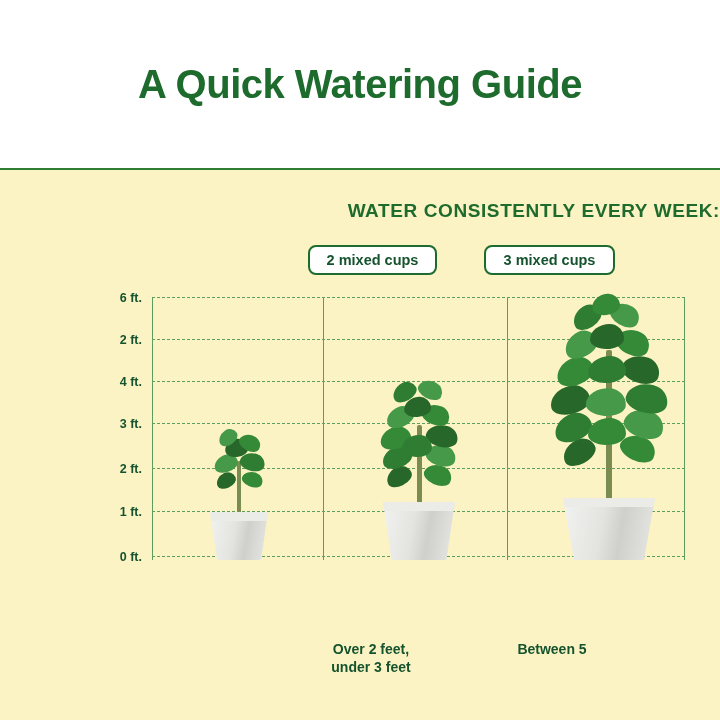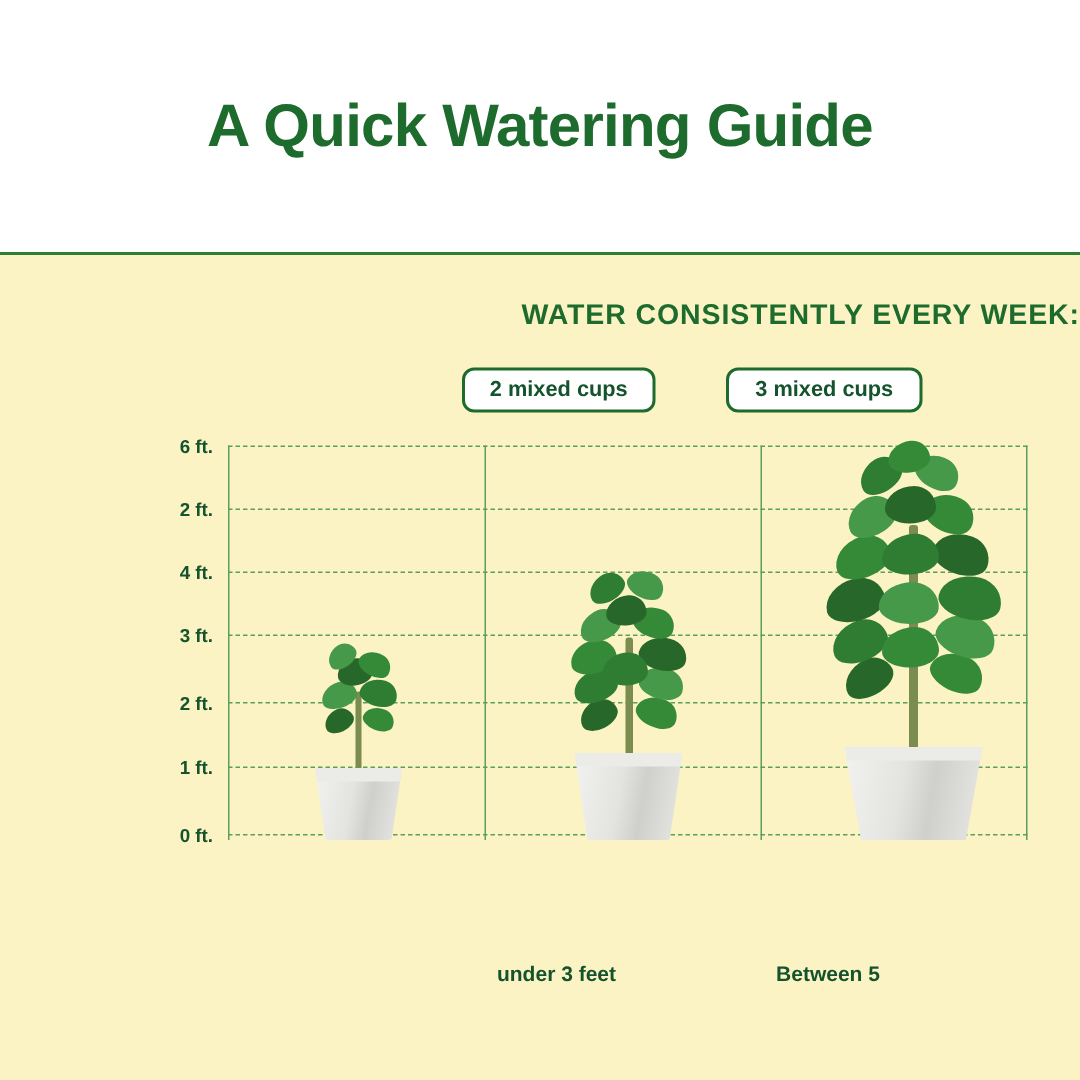--- a/index.html
+++ b/index.html
@@ -275,19 +275,20 @@
       </div>
       <div class="pot" style="position:absolute; bottom:0; left:0; width:150px;">
         <div class="pot-shape" style="width:92px; height:62px; clip-path: polygon(0% 0%, 100% 0%, 88% 100%, 12% 100%);">
           <div class="pot-rim"></div>
         </div>
       </div>
     </div>
   </div>
 
   <div class="caption cap-2">
+    <div>Over 2 feet,</div>
     <div>under 3 feet</div>
   </div>
   <div class="caption cap-3">
     <div>Between 5</div>
   </div>
 
 </div>
 
 </body></html>

